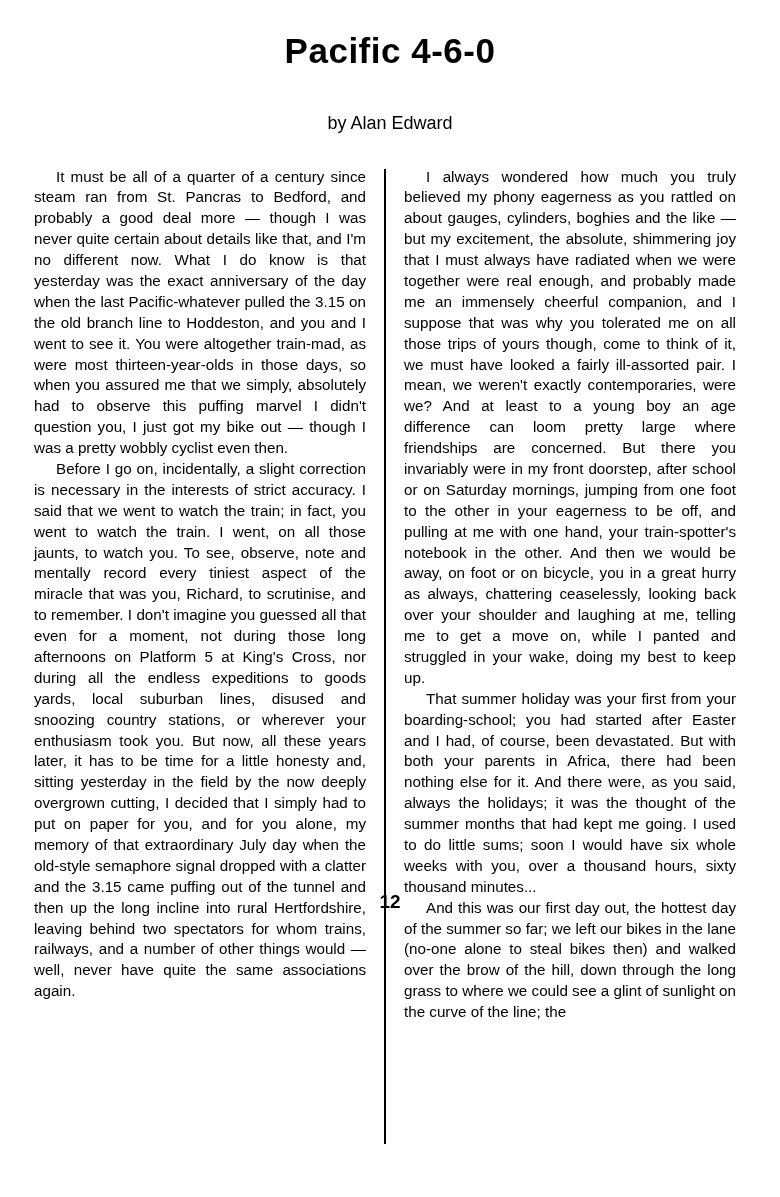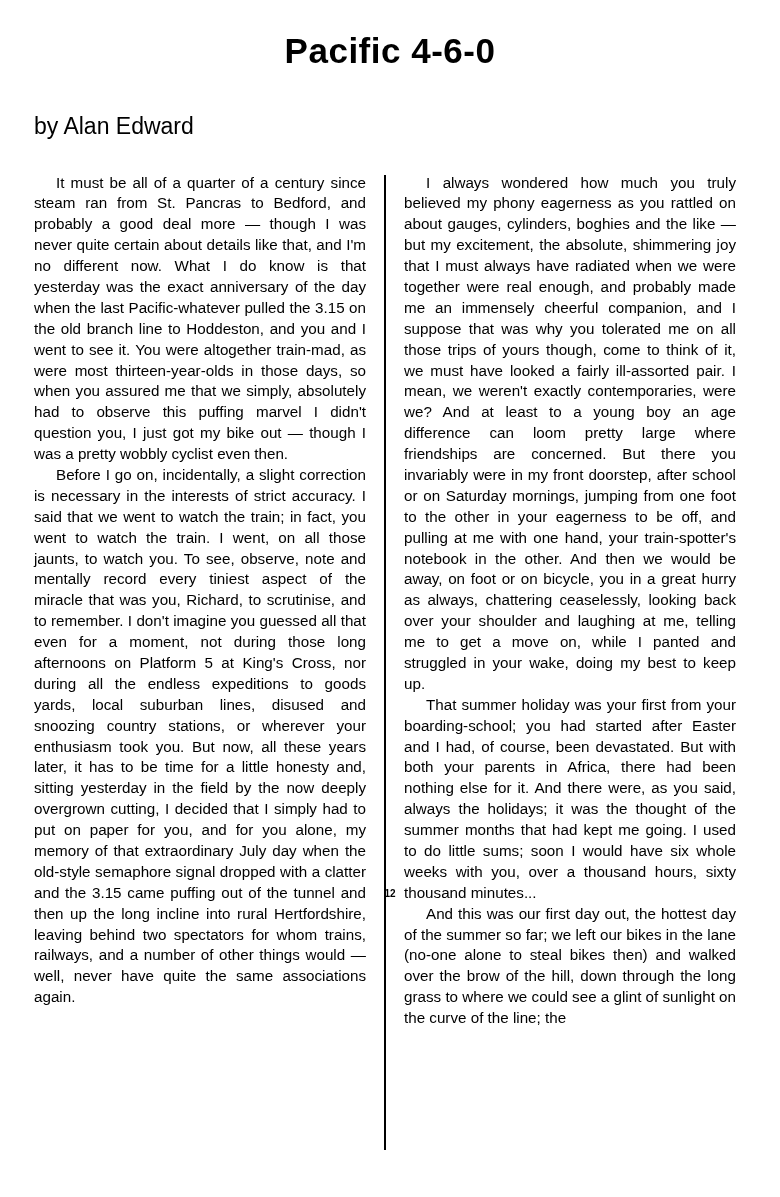--- a/index.html
+++ b/index.html
@@ -24,21 +24,22 @@
   }
   .title {
     text-align: center;
     font-size: 35px;
     font-weight: bold;
     letter-spacing: 0.5px;
     margin: 6px 0 0 0;
     line-height: 1.1;
   }
   .byline {
-    font-size: 23px;
+    text-align: center;
+    font-size: 18px;
     font-weight: normal;
     margin: 42px 0 0 0;
   }
   .columns {
     display: flex;
     margin-top: 33px;
     position: relative;
   }
   .col {
     width: 332px;
@@ -65,25 +66,25 @@
     margin: 0;
     text-indent: 22px;
   }
   .col p + p {
     margin-top: 0;
   }
   .col p em, .col .ital {
   }
   .pagenum {
     position: absolute;
-    bottom: 28px;
+    bottom: 14px;
     left: 0;
     width: 100%;
     text-align: center;
-    font-size: 10px;
+    font-size: 19px;
     font-weight: bold;
   }
 </style>
 </head>
 <body>
 
 <div class="page">
 
   <h1 class="title">Pacific 4-6-0</h1>
 

